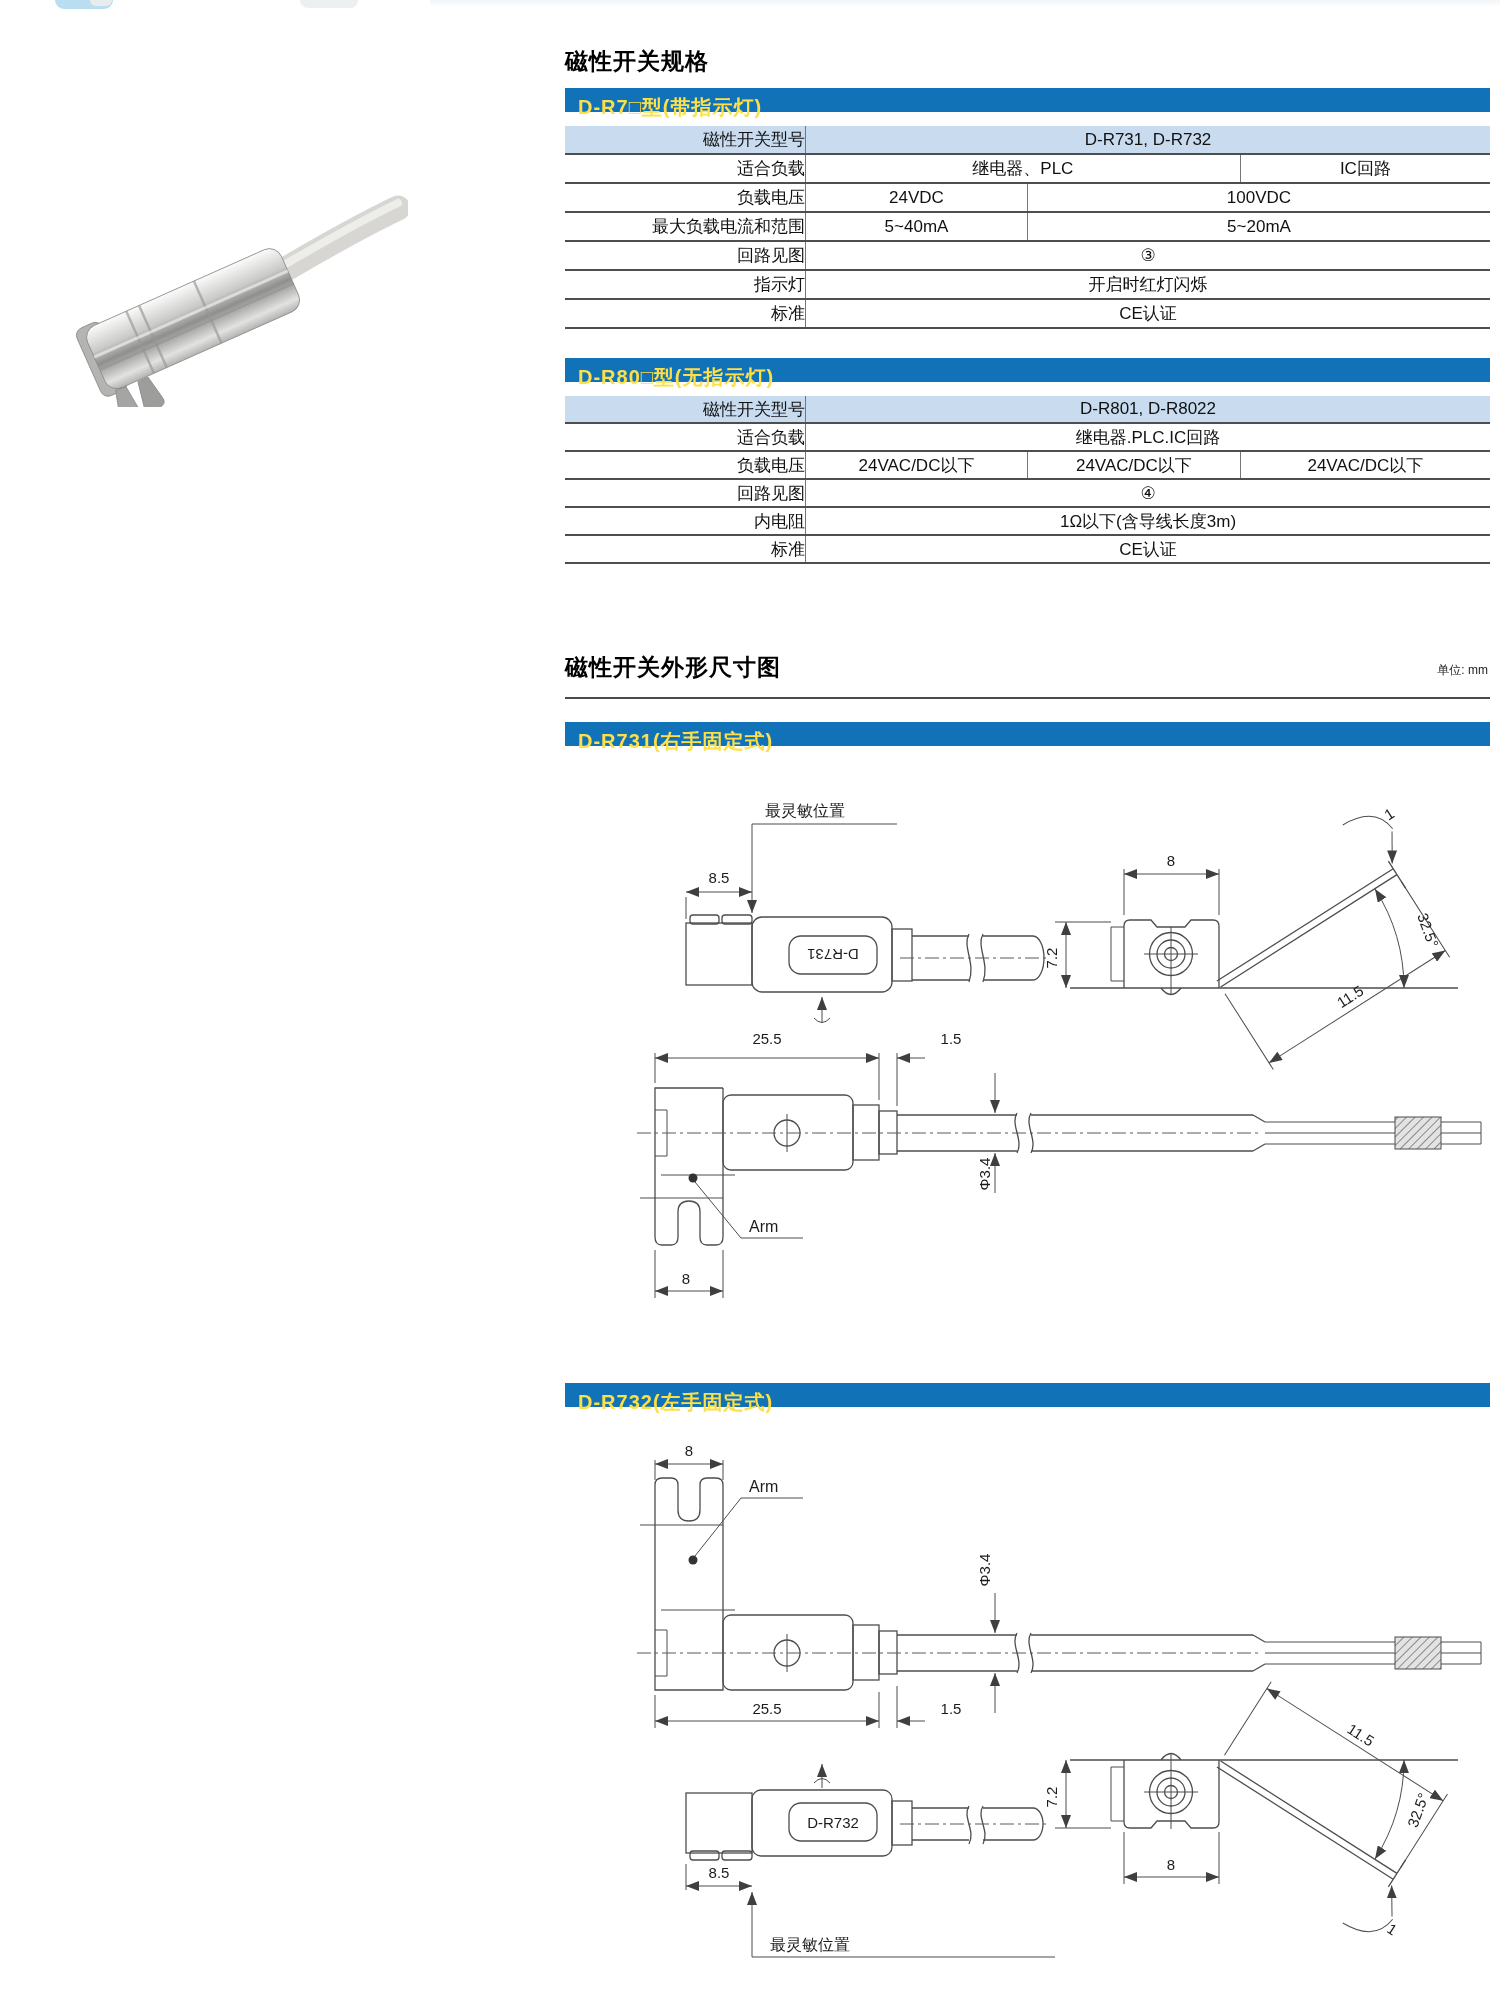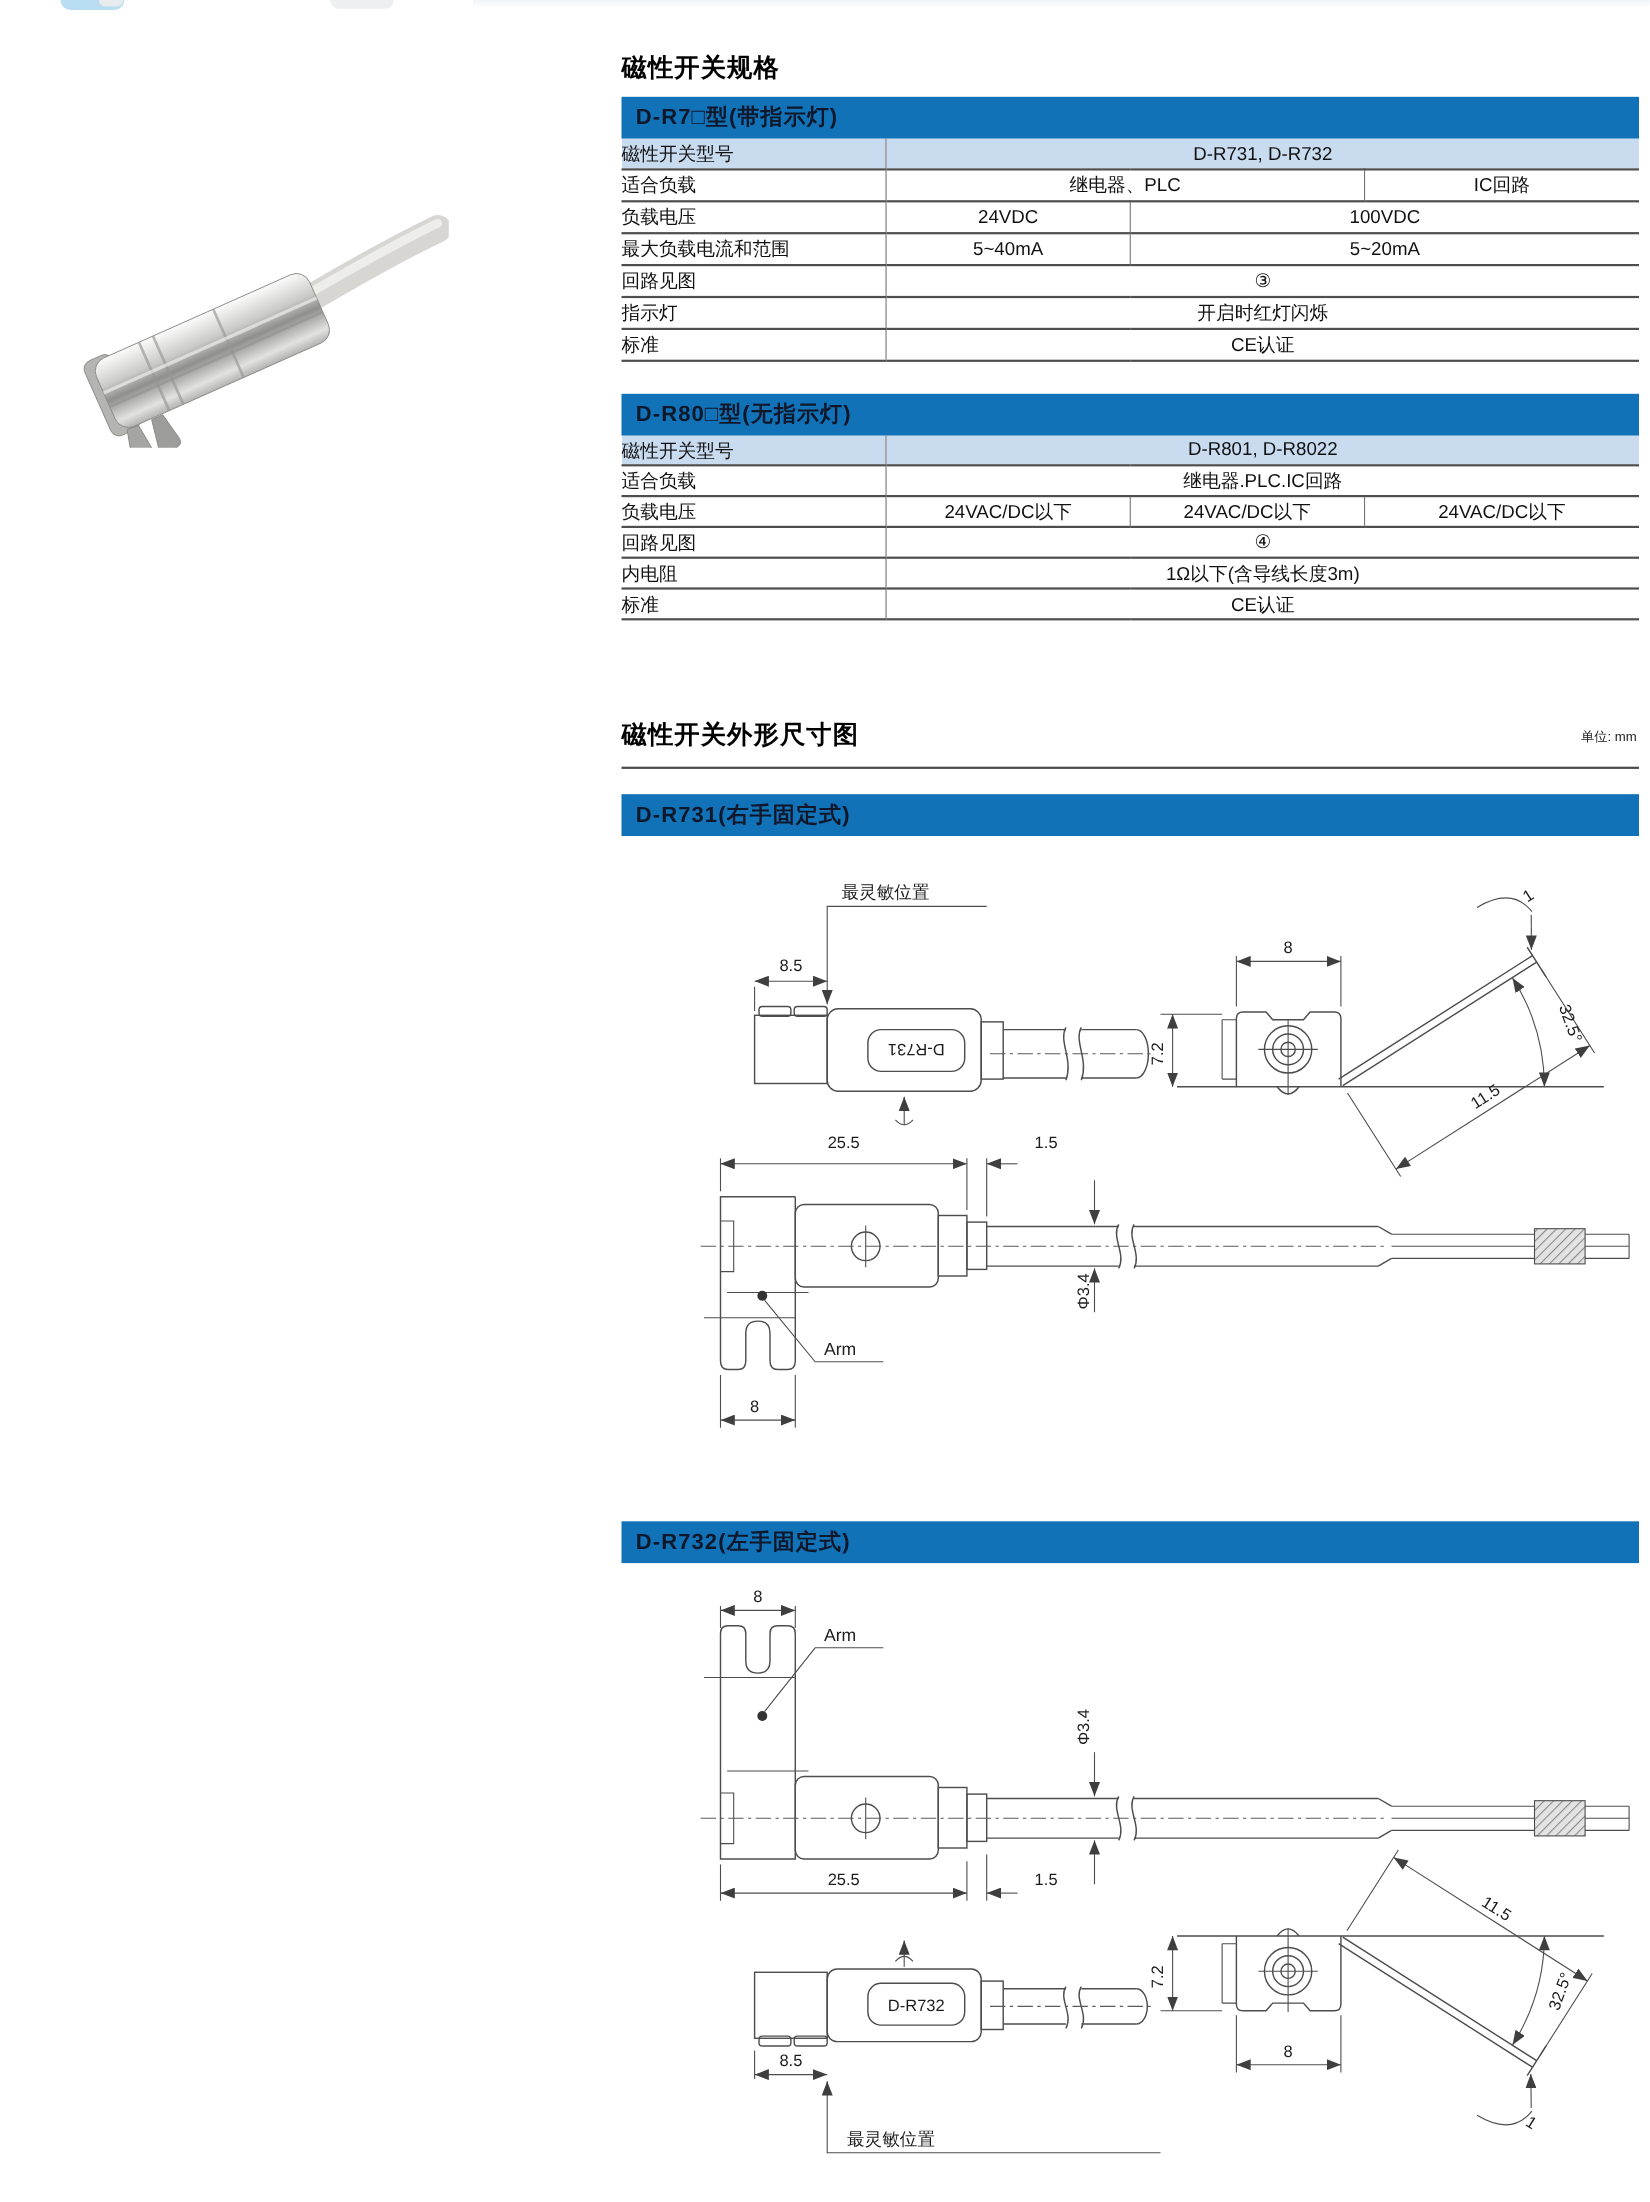--- a/index.html
+++ b/index.html
@@ -6,27 +6,27 @@
   body{width:1500px;height:2002px;position:relative;background:#fff;
        font-family:"Liberation Sans","DejaVu Sans",sans-serif;color:#111;overflow:hidden;}
   .sliver span{position:absolute;display:block;}
   .sliver .s-blue{left:55px;top:0;width:58px;height:9px;background:#b9ddf1;border-radius:0 0 26px 26px;}
   .sliver .s-g1{left:90px;top:0;width:22px;height:6px;background:#e9ecee;border-radius:0 0 6px 6px;}
   .sliver .s-g2{left:300px;top:0;width:58px;height:8px;background:#edf0f1;border-radius:0 0 10px 10px;}
   .sliver .s-wide{left:430px;top:0;width:1070px;height:7px;background:linear-gradient(#f1f5f7,#ffffff);}
   .photo{position:absolute;left:58px;top:172px;}
   .content{position:absolute;left:565px;top:0;width:925px;}
   h2.sec{position:absolute;left:0;margin:0;font-size:23px;font-weight:bold;color:#000000;letter-spacing:1px;}
-  .bluebar{position:absolute;left:0;width:925px;height:38px;background:#1272b8;color:#0f172a;
+  .bluebar{position:absolute;left:0;width:925px;height:24px;background:#1272b8;color:#fde047;
            font-size:20px;font-weight:bold;line-height:38px;padding-left:13px;box-sizing:border-box;letter-spacing:1px;}
   table.spec{position:absolute;left:0;width:925px;border-collapse:collapse;table-layout:fixed;font-size:17px;}
   table.spec td{border-bottom:2px solid #4e4e4e;text-align:center;padding:0;overflow:hidden;white-space:nowrap;}
   table.t1 td{height:27px;}
   table.t2 td{height:26px;}
-  table.spec td.lb{text-align:left;}
+  table.spec td.lb{text-align:right;padding-left:10px;}
   table.spec td.dv{border-left:1px solid #767676;}
   tr.model td{background:#c8dbef;}
   .rule{position:absolute;left:0;width:925px;border:none;border-top:2px solid #4a4a4a;margin:0;}
   .unit{position:absolute;right:2px;font-size:12px;color:#222;}
   svg .ln{fill:none;stroke:#4d4d4d;stroke-width:1.3;}
   svg .tl{fill:none;stroke:#4d4d4d;stroke-width:1;}
   svg .cl{fill:none;stroke:#5a5a5a;stroke-width:1;stroke-dasharray:14 4 3 4;}
   svg .dim{font-size:15px;fill:#1c1c1c;font-family:"Liberation Sans",sans-serif;}
   svg .lab{font-size:16px;fill:#1c1c1c;font-family:"Liberation Sans",sans-serif;}
 </style>

